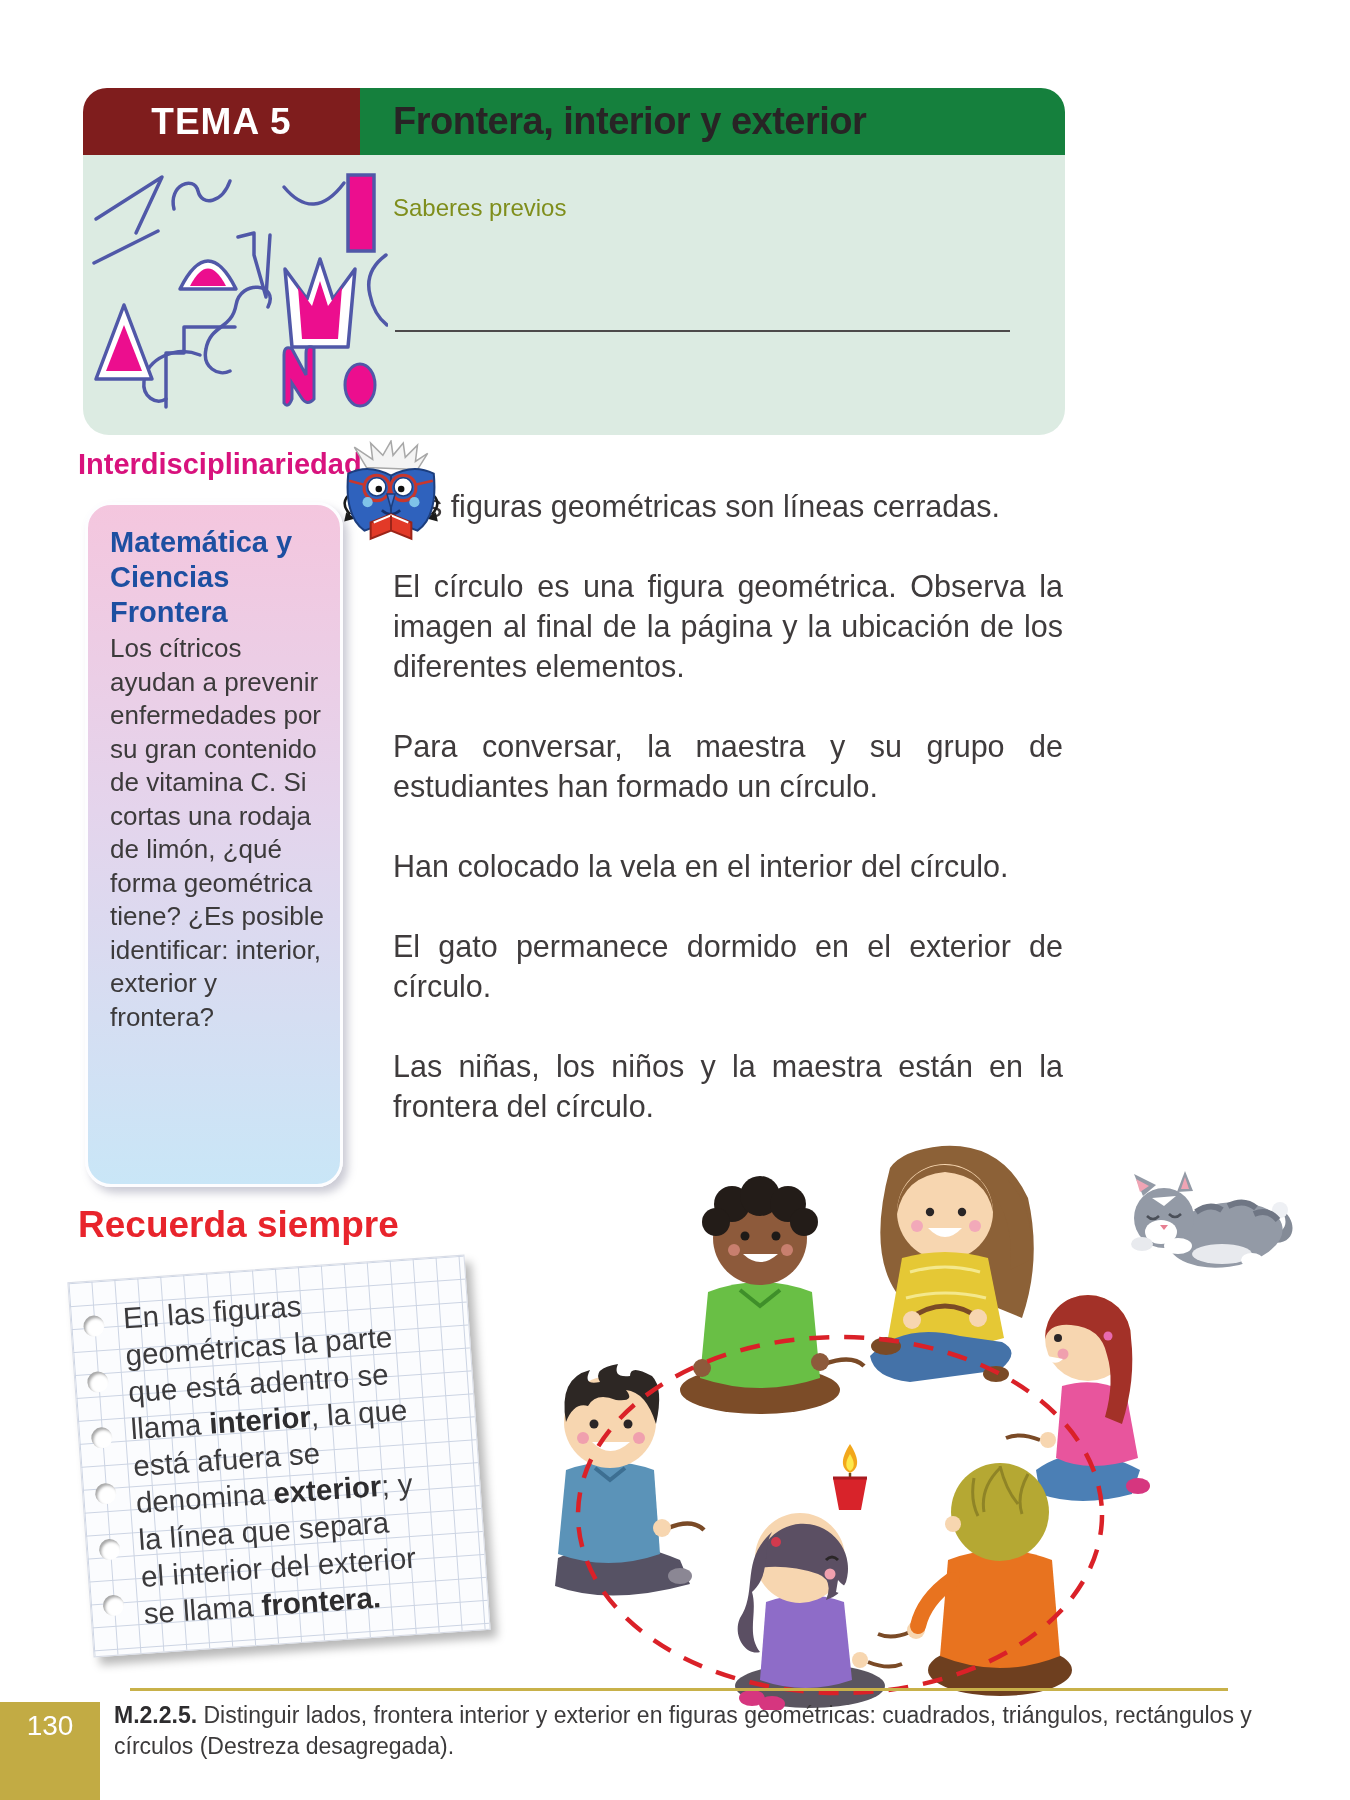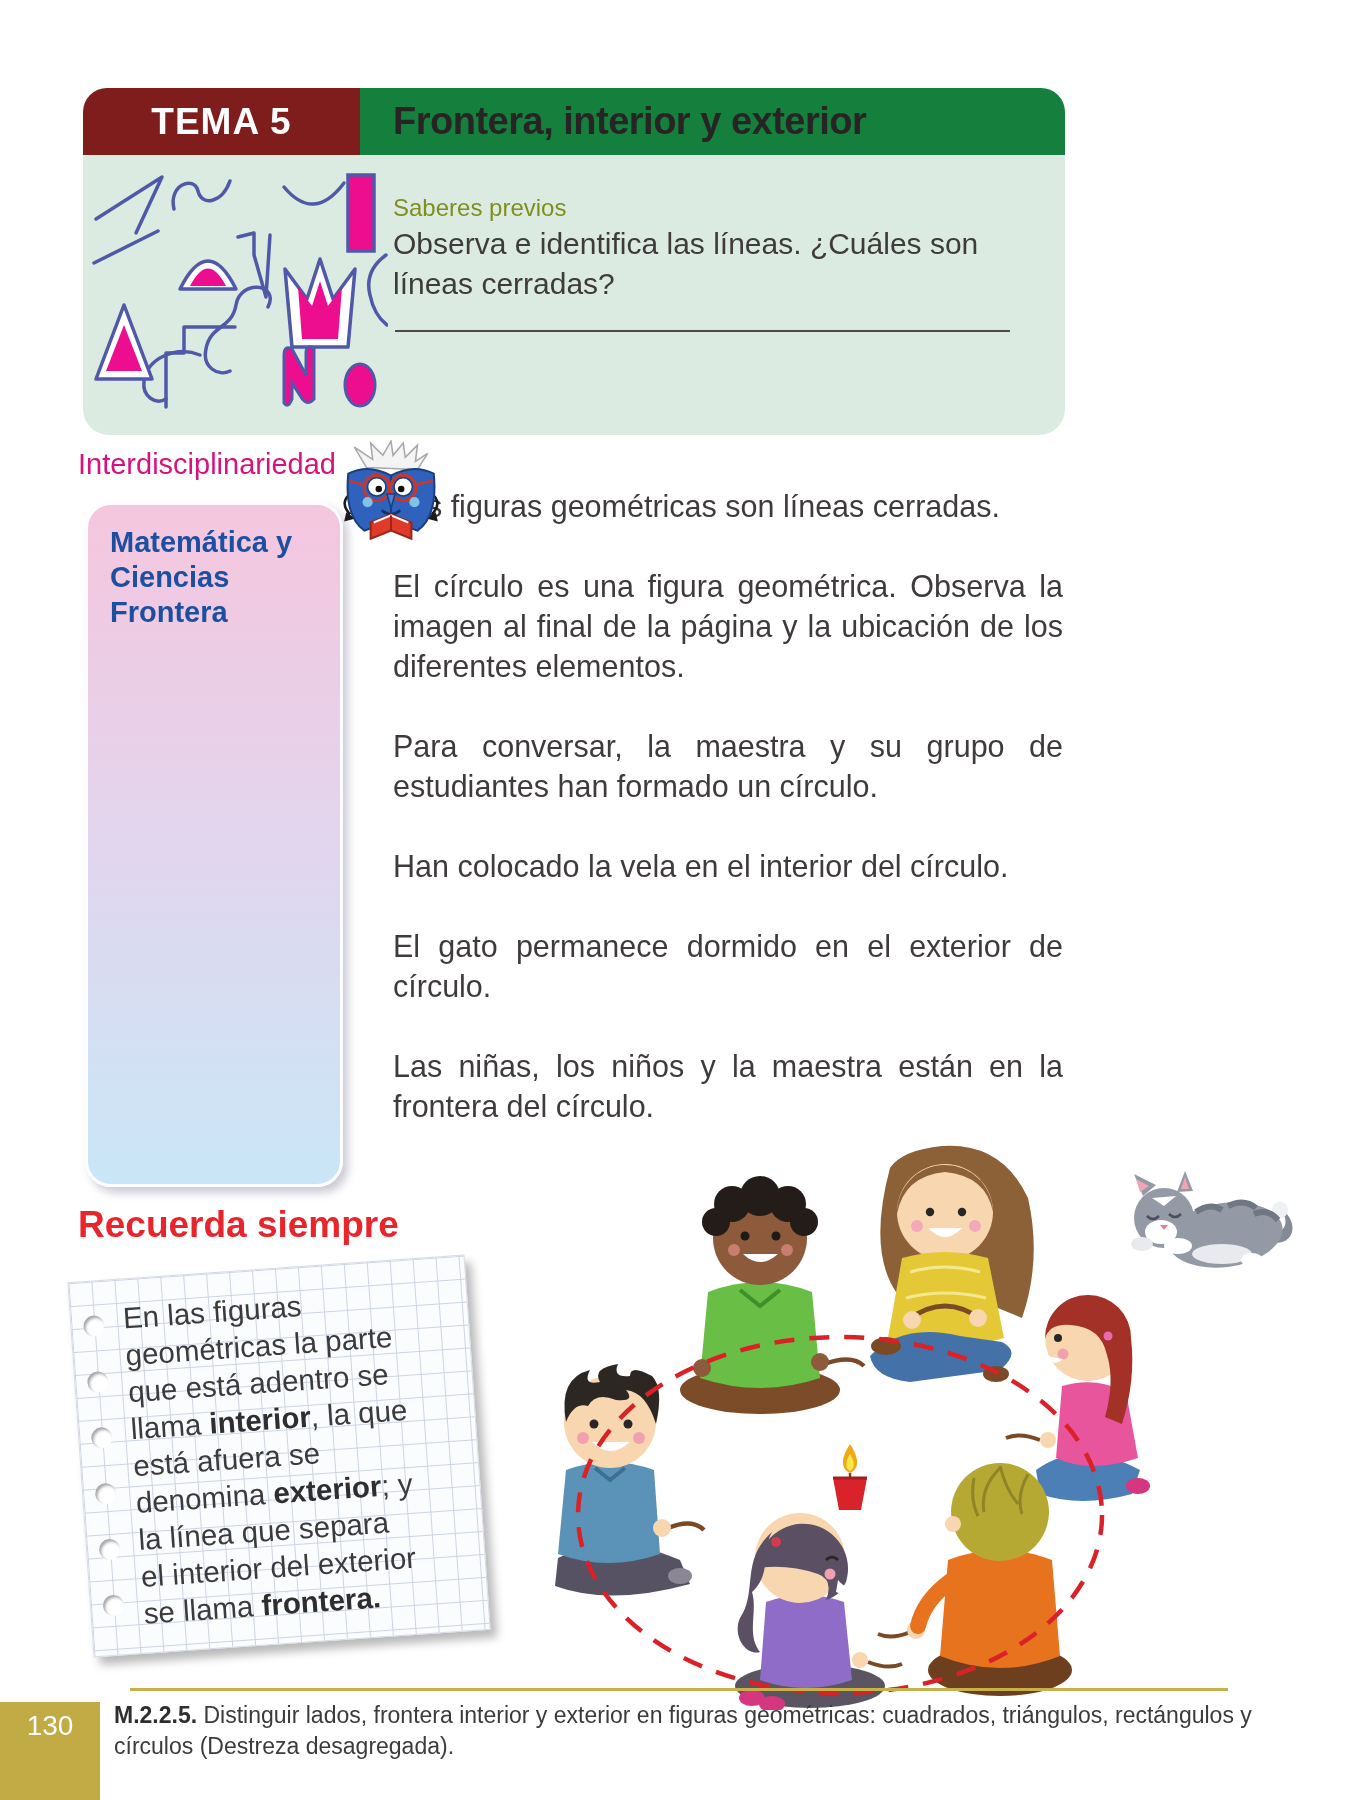--- a/index.html
+++ b/index.html
@@ -14,21 +14,21 @@
             border-radius:0 24px 0 0;display:flex;align-items:center;padding-left:33px;box-sizing:border-box;}
   .cream-band .title{color:#282425;font-size:38px;font-weight:800;letter-spacing:-0.5px;}
   .mint-box{position:absolute;left:83px;top:155px;width:982px;height:280px;background:#dcebe2;
             border-radius:0 0 26px 26px;}
   .doodles{position:absolute;left:88px;top:158px;width:300px;height:270px;}
   .saberes{position:absolute;left:393px;top:194px;font-size:24px;font-weight:400;color:#7f8e1c;}
   .question{position:absolute;left:393px;top:224px;width:665px;font-size:30px;line-height:40px;color:#3f3b3c;}
   .answer-line{position:absolute;left:395px;top:330px;width:615px;border-top:2.5px solid #4d4a4b;}
 
   
-  .interdis{position:absolute;left:78px;top:448px;font-size:29px;font-weight:400;color:#d8127d;}
+  .interdis{position:absolute;left:78px;top:448px;font-size:29px;font-weight:700;color:#d8127d;}
   .mascot{position:absolute;left:334px;top:440px;width:114px;height:106px;z-index:5;}
   .card{position:absolute;left:85px;top:502px;width:258px;height:685px;box-sizing:border-box;
         background:linear-gradient(180deg,#f4c6de 0%,#e4d4ec 45%,#c9e6f7 100%);
         border:3px solid #fdfdff;border-radius:26px;box-shadow:5px 6px 8px rgba(125,125,150,.4);
         padding:20px 14px 0 22px;overflow:hidden;}
   .card-title{width:185px;font-size:29px;font-weight:800;line-height:35px;color:#1d4fa1;}
   .card-body{width:214px;font-size:26px;line-height:33.5px;color:#3c3a3b;margin-top:2px;}
 
   
   .main-col{position:absolute;left:393px;top:486px;width:670px;}
@@ -89,21 +89,20 @@
       <path d="M102,127 Q120,92 138,127 Z" fill="#ec0e8e"></path>
       <path d="M204,188 L197,110 L219,140 L232,100 L245,140 L267,110 L260,188 Z" fill="#ffffff" stroke="#5058a8" stroke-width="3.5" stroke-linejoin="round"></path>
       <path d="M214,180 L210,128 L224,147 L232,122 L240,147 L254,128 L250,180 Z" fill="#ec0e8e"></path>
       <path d="M36,146 L8,220 L64,220 Z" fill="#ffffff" stroke="#5058a8" stroke-width="3.5" stroke-linejoin="round"></path>
       <path d="M36,166 L18,212 L54,212 Z" fill="#ec0e8e"></path>
       <path d="M196,244 L196,196 Q196,186 204,190 L218,216 L218,194 Q218,185 226,189 L226,240 Q219,248 213,238 L204,224 L204,240 Q200,250 196,244 Z" fill="#ec0e8e" stroke="#5058a8" stroke-width="3"></path>
       <ellipse cx="272" cy="226" rx="15" ry="21" fill="#ec0e8e" stroke="#5058a8" stroke-width="3"></ellipse>
     </g>
   </svg>
   <div class="saberes">Saberes previos</div>
-  <div class="question">Observa e identifica las líneas. ¿Cuáles son líneas cerradas?</div>
   <div class="answer-line"></div>
 
   <div class="interdis">Interdisciplinariedad</div>
 
   <svg class="mascot" viewBox="0 0 112 102">
     <path d="M18,50 Q4,60 16,72" stroke="#1a1a1a" stroke-width="2.5" fill="none"></path>
     <path d="M12,70 l9,6 l-11,3 Z" fill="#1a1a1a"></path>
     <path d="M94,50 Q108,60 96,72" stroke="#1a1a1a" stroke-width="2.5" fill="none"></path>
     <path d="M100,70 l-9,6 l11,3 Z" fill="#1a1a1a"></path>
     <path d="M32,26 L20,6 L38,18 L36,2 L48,14 L56,0 L58,14 L68,2 L70,16 L82,4 L80,20 L92,12 L82,28 Z" fill="#f4f4f4" stroke="#a8a8a8" stroke-width="1.5"></path>
@@ -121,20 +120,21 @@
     <path d="M47,68 Q56,76 65,68" stroke="#16306b" stroke-width="2.5" fill="none"></path>
     <circle cx="33" cy="60" r="5" fill="#7fc3e8"></circle>
     <circle cx="79" cy="60" r="5" fill="#7fc3e8"></circle>
     <path d="M36,80 L56,72 L76,80 L76,96 L56,88 L36,96 Z" fill="#e23a28" stroke="#9c2418" stroke-width="2"></path>
     <path d="M39,80 L56,73 L73,80" stroke="#ffffff" stroke-width="2" fill="none"></path>
     <path d="M56,73 L56,88" stroke="#9c2418" stroke-width="2"></path>
   </svg>
 
   <div class="card">
     <div class="card-title">Matemática y Ciencias Frontera</div>
+    <div class="card-body">Los cítricos ayudan a prevenir enfermedades por su gran contenido de vitamina C. Si cortas una rodaja de limón, ¿qué forma geométrica tiene? ¿Es posible identificar: interior, exterior y frontera?</div>
   </div>
 
   <div class="main-col">
     <p class="para">Las figuras geométricas son líneas cerradas.</p>
     <p class="para">El círculo es una figura geométrica. Observa la imagen al final de la página y la ubicación de los diferentes elementos.</p>
     <p class="para">Para conversar, la maestra y su grupo de estudiantes han formado un círculo.</p>
     <p class="para">Han colocado la vela en el interior del círculo.</p>
     <p class="para">El gato permanece dormido en el exterior de círculo.</p>
     <p class="para">Las niñas, los niños y la maestra están en la frontera del círculo.</p>
   </div>

